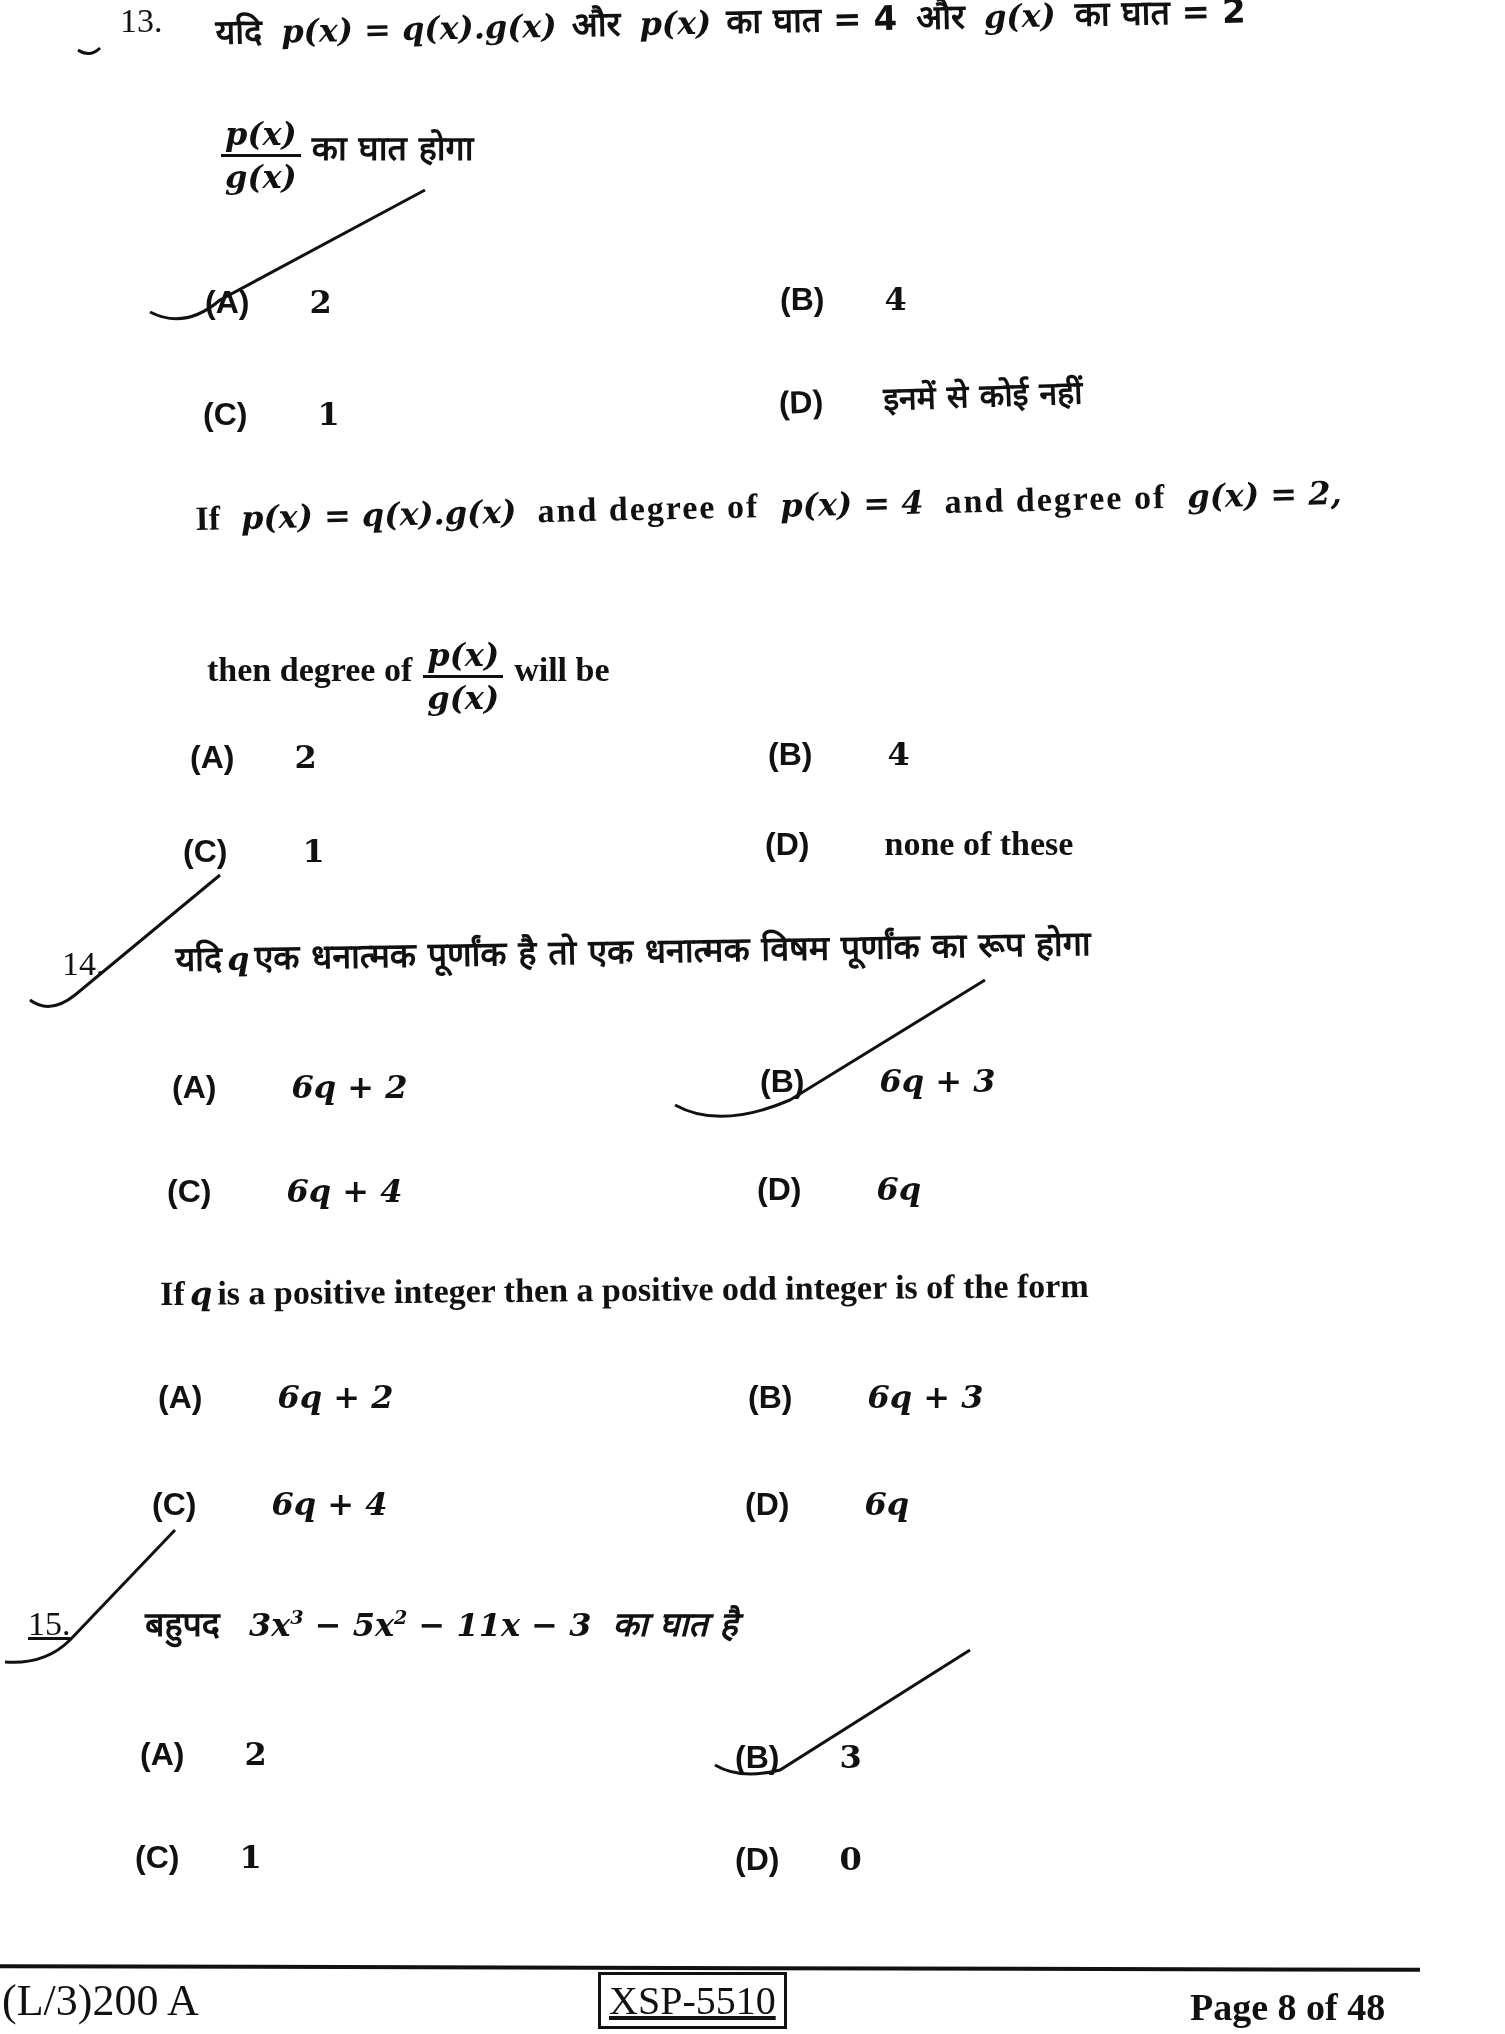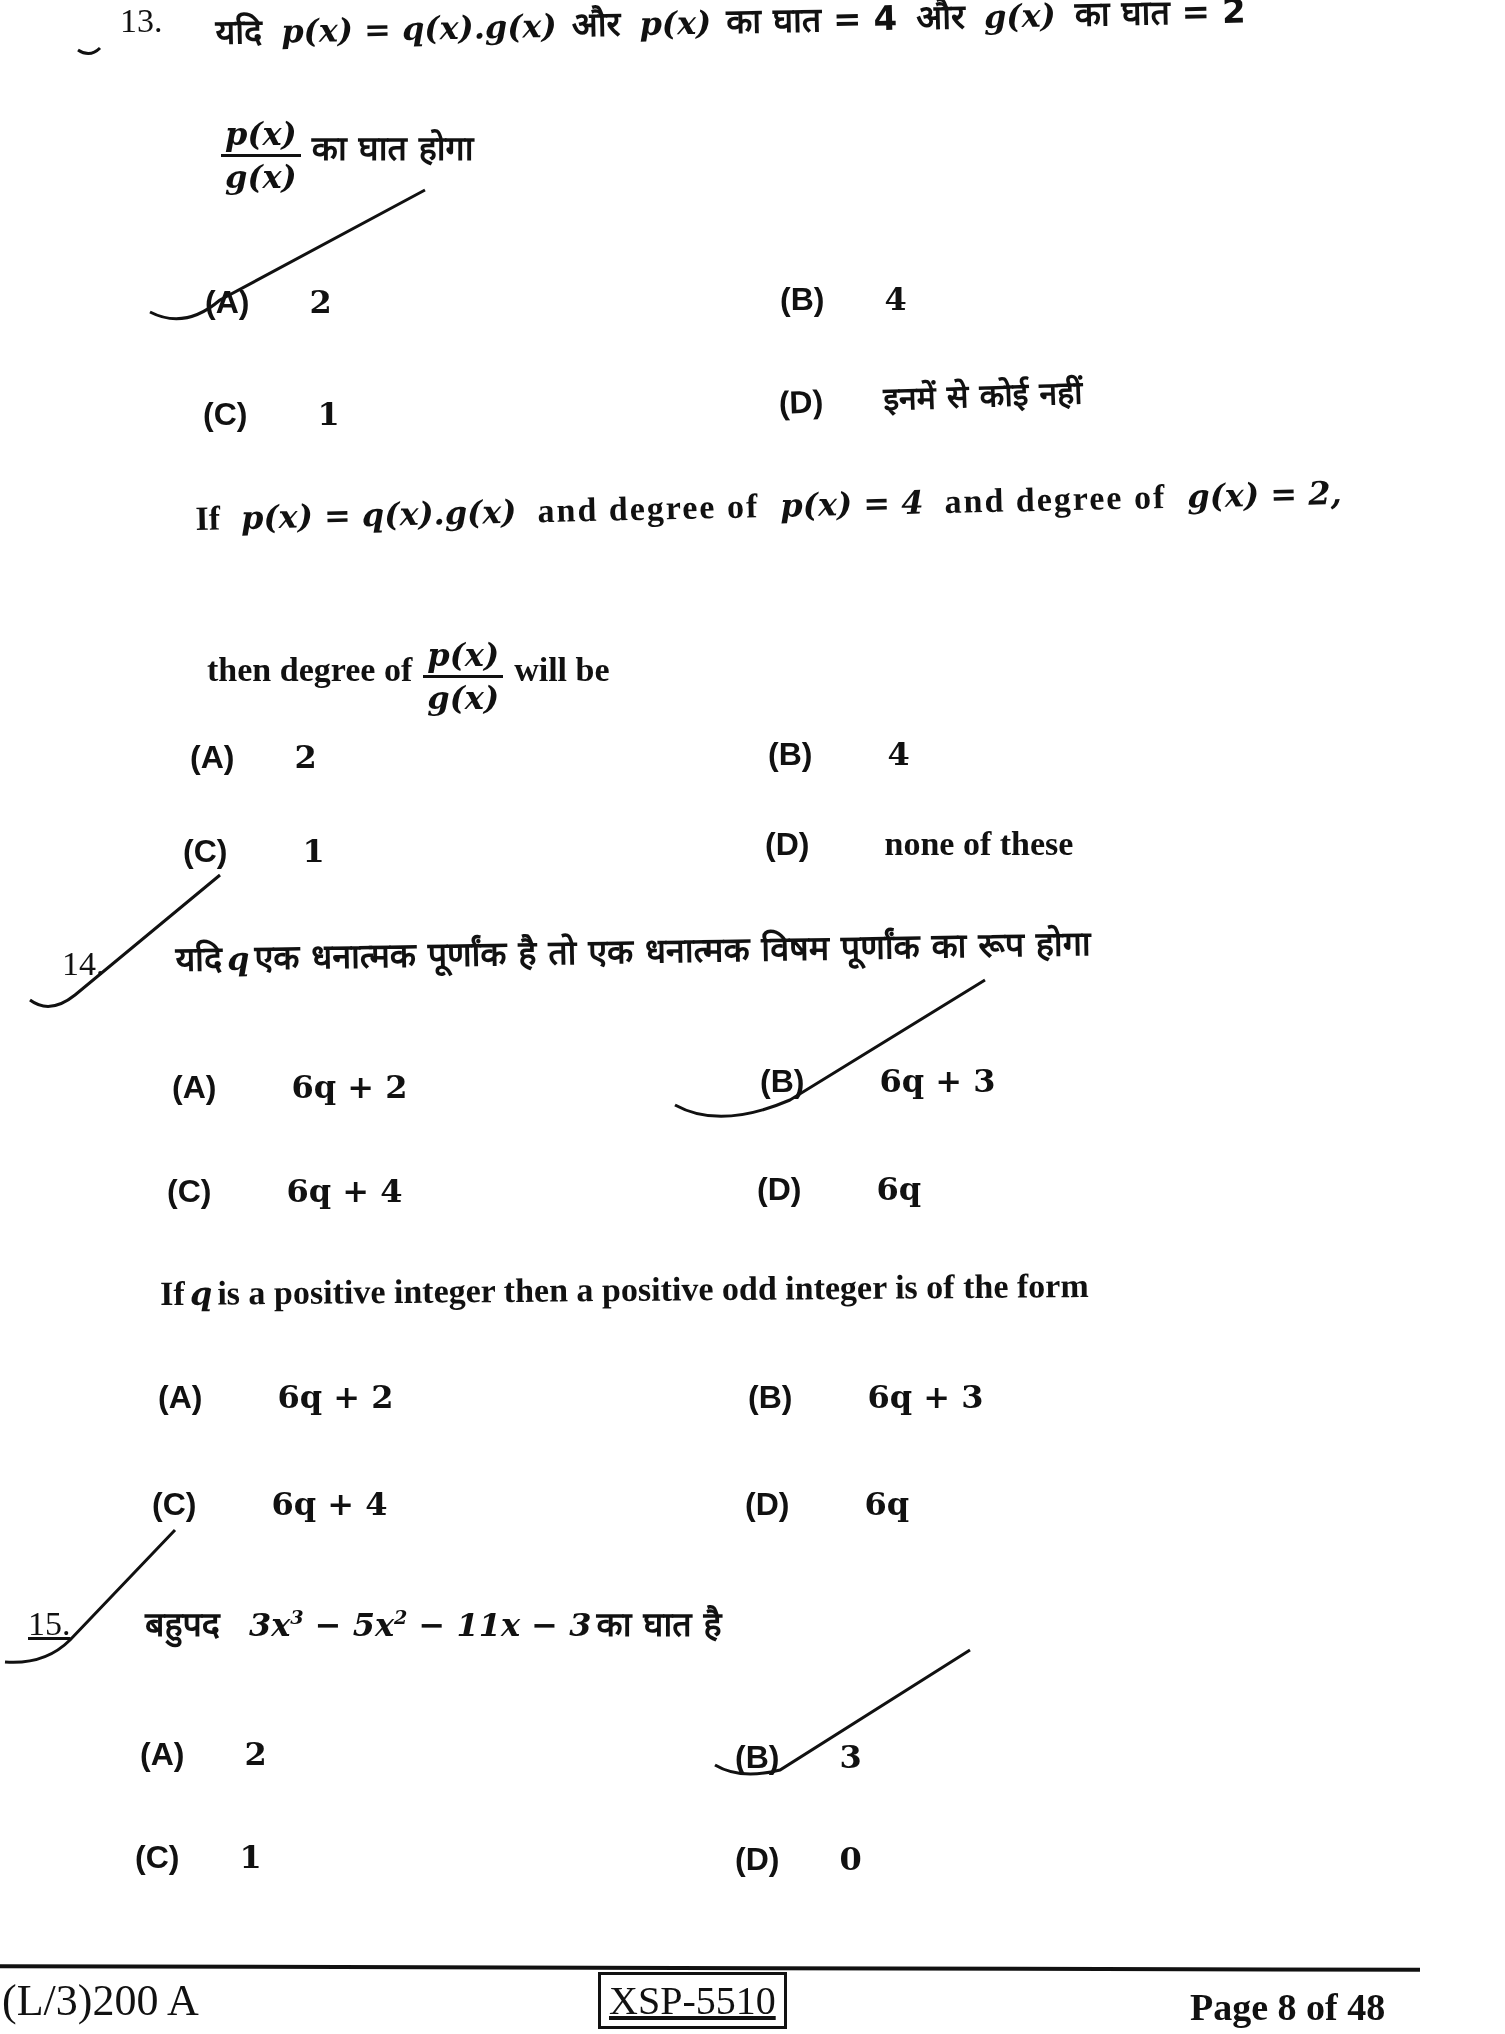--- a/index.html
+++ b/index.html
@@ -7,21 +7,21 @@
     width: 1505px; height: 2034px; position: relative; overflow: hidden;
     font-family: "DejaVu Serif", serif; color: #111;
   }
   .abs { position: absolute; white-space: nowrap; }
   .qnum { font-family: "Liberation Serif", serif; font-size: 34px; }
   .hi { font-family: "DejaVu Sans", sans-serif; font-size: 34px; font-weight: bold; }
   .en { font-family: "Liberation Serif", serif; font-size: 34px; font-weight: bold; }
   .math { font-family: "DejaVu Serif", serif; font-style: italic; font-size: 32px; font-weight: bold; }
   .opt-label { font-family: "Liberation Sans", sans-serif; font-size: 32px; font-weight: bold; }
   .opt-val { font-family: "DejaVu Serif", serif; font-size: 32px; font-weight: bold; }
-  .opt-val.it { }
+  .opt-val.it { font-style: italic; }
   .opt-val-hi { font-family: "DejaVu Sans", sans-serif; font-size: 32px; font-weight: bold; }
   .frac { display: inline-flex; flex-direction: column; align-items: center; vertical-align: middle; line-height: 1; margin: 0 6px; }
   .frac .num { border-bottom: 3px solid #111; padding: 0 4px 4px; }
   .frac .den { padding-top: 4px; }
   sup { font-size: 60%; }
   .footer-rule { position: absolute; left: 0; top: 1966px; width: 1420px; height: 4px; background: #111; transform: rotate(0.15deg); }
   .footer-left { font-family: "Liberation Serif", serif; font-size: 44px; }
   .footer-box { font-family: "Liberation Serif", serif; font-size: 40px; border: 3px solid #111; padding: 2px 8px; text-decoration: underline; }
   .footer-right { font-family: "Liberation Serif", serif; font-size: 38px; font-weight: bold; }
   svg.ticks { position: absolute; left: 0; top: 0; }
@@ -143,21 +143,21 @@
 </div>
 <div class="abs" style="left:745px; top:1485px;">
   <span class="opt-label">(D)</span>
   <span class="opt-val it" style="margin-left:70px;">6q</span>
 </div>
 
 <div class="abs qnum" style="left:28px; top:1605px;text-decoration:underline;">15.</div>
 <div class="abs" style="left:145px; top:1600px;">
   <span class="hi">बहुपद</span>
   <span class="math" style="margin-left:24px;"><span>3x</span><sup>3</sup><span> − 5x</span><sup>2</sup><span> − 11x − 3</span></span>
-  <span class="hi" style="margin-left:0;">का घात है</span>
+  <span class="hi" style="margin-left:16px;font-style:italic;">का घात है</span>
 </div>
 
 <div class="abs" style="left:140px; top:1735px;">
   <span class="opt-label">(A)</span>
   <span class="opt-val" style="margin-left:55px;">2</span>
 </div>
 <div class="abs" style="left:735px; top:1738px;">
   <span class="opt-label">(B)</span>
   <span class="opt-val" style="margin-left:55px;">3</span>
 </div>

